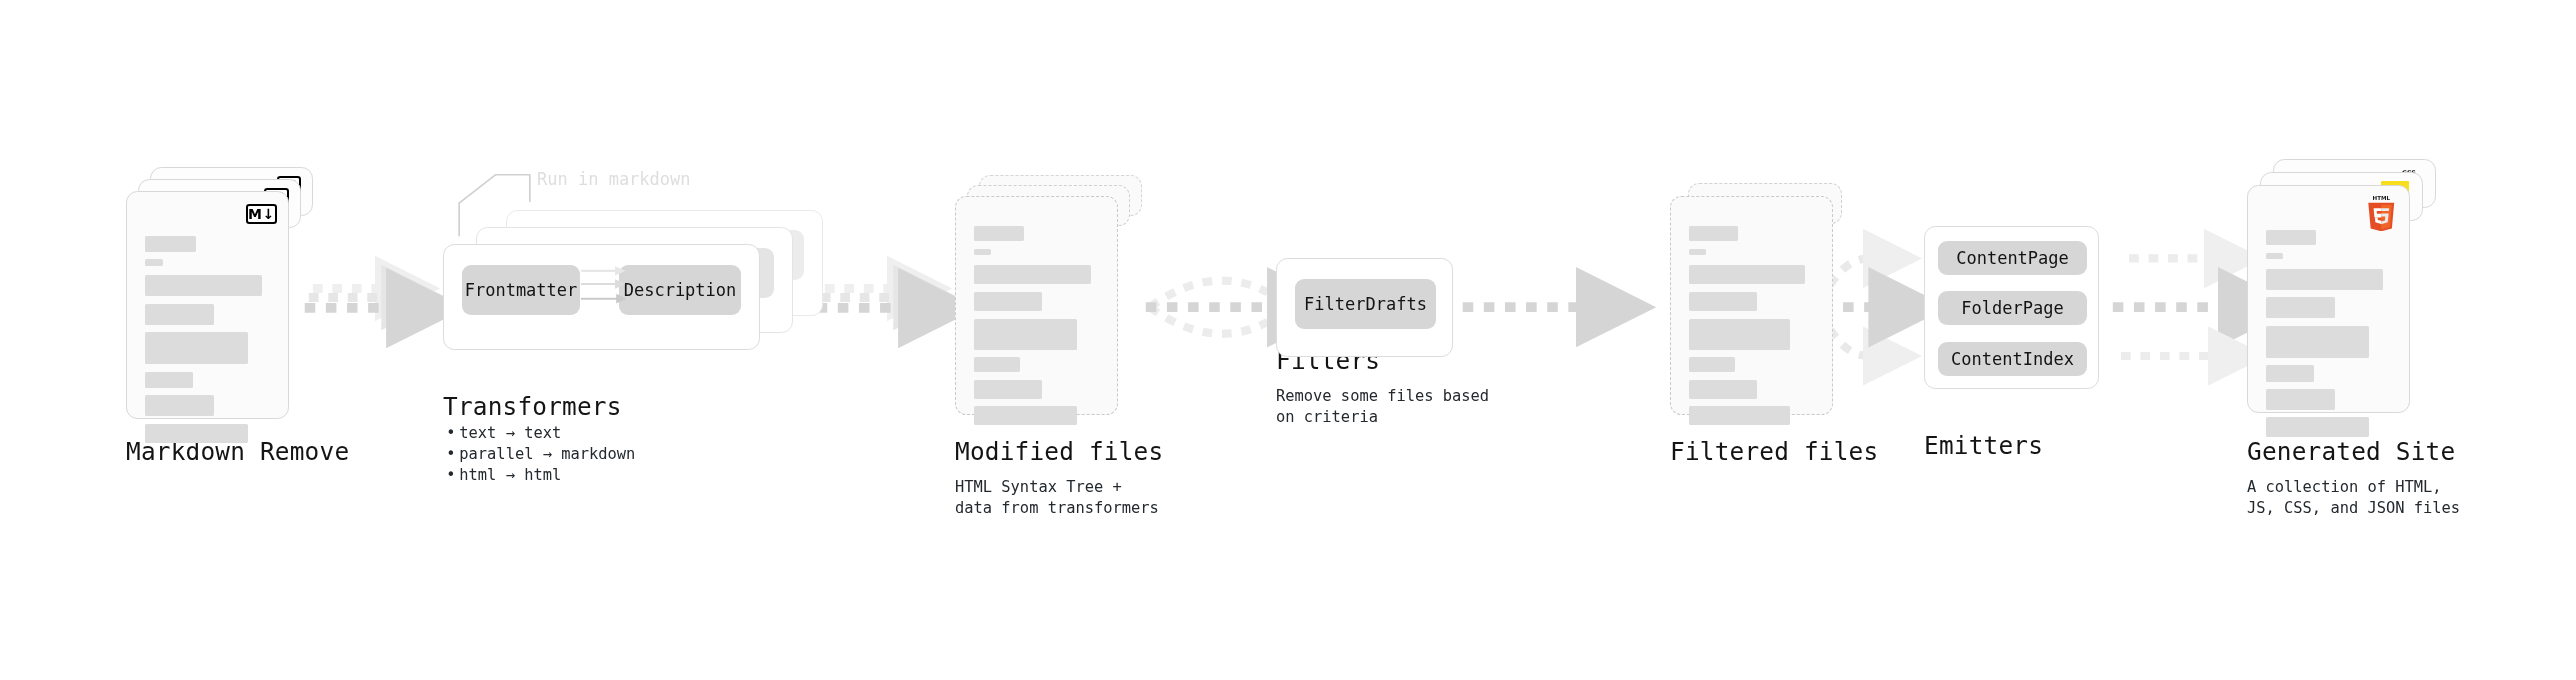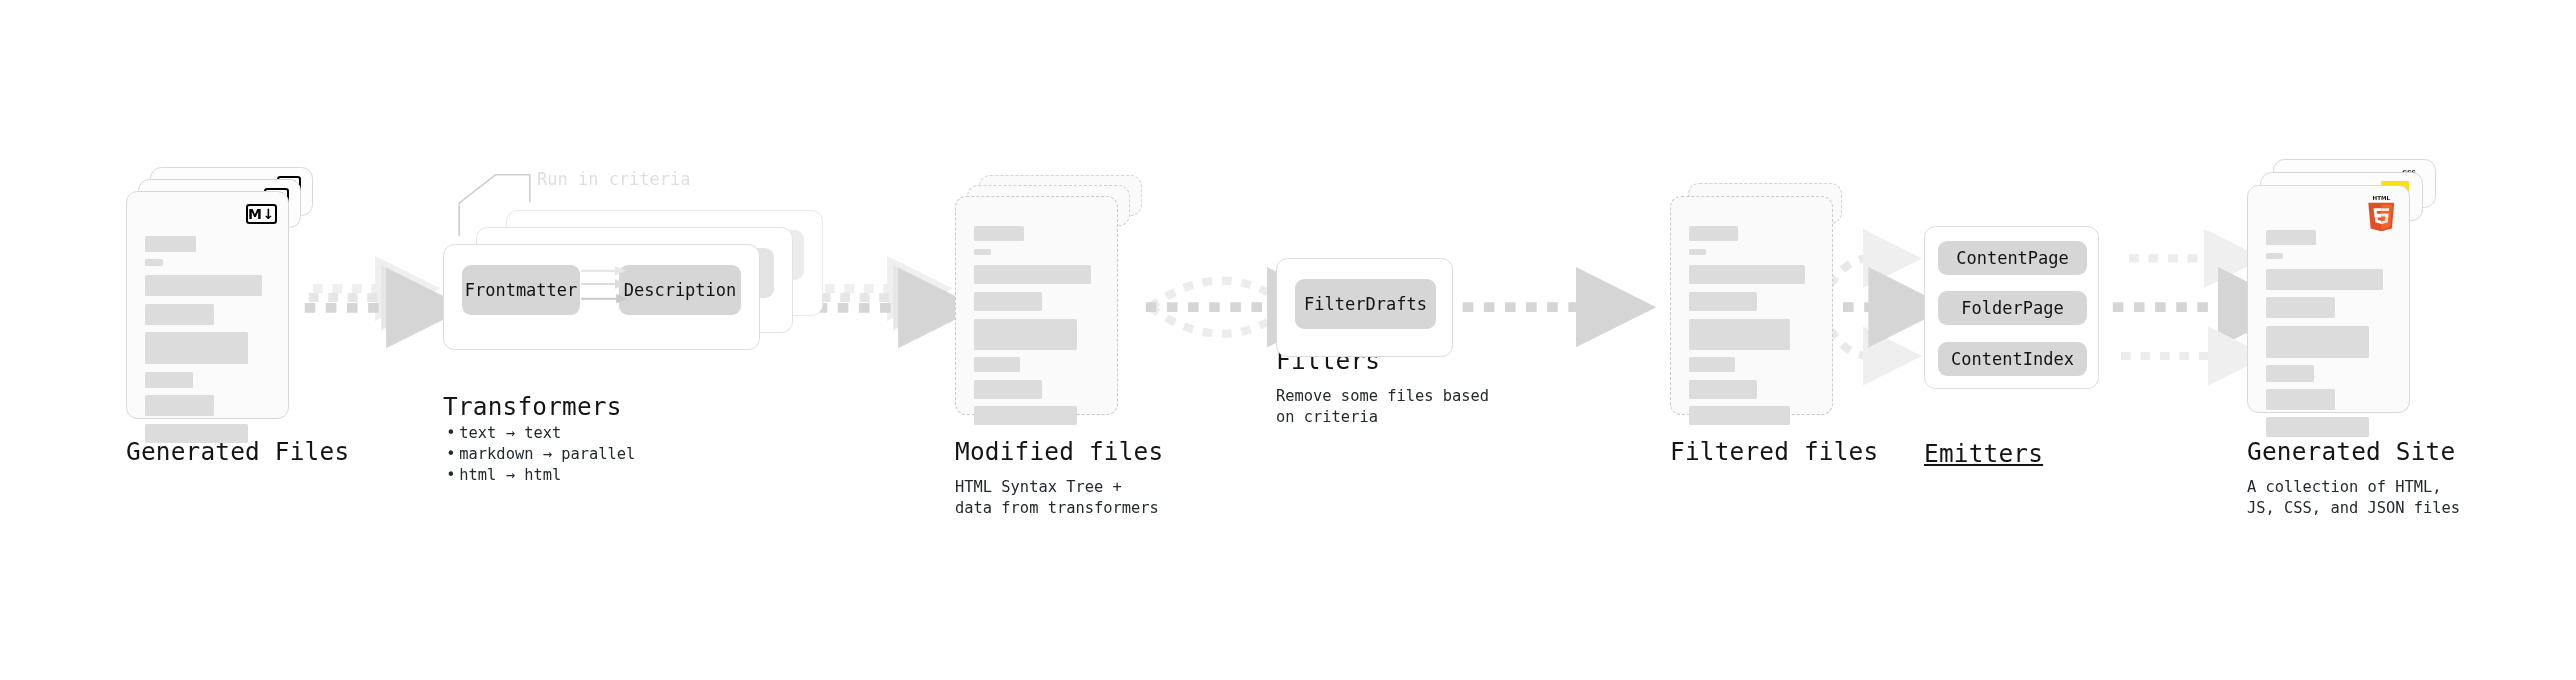--- a/index.html
+++ b/index.html
@@ -232,29 +232,29 @@
           <div class="dline" style="width:91%;height:21px;"></div>
           <div class="dline" style="width:54%;height:21px;"></div>
           <div class="dline" style="width:80%;height:32.5px;"></div>
           <div class="dline" style="width:37%;height:16.3px;"></div>
           <div class="dline" style="width:54%;height:21px;"></div>
           <div class="dline" style="width:80%;height:19.5px;"></div>
         </div>
       </div>
     </div>
 
-    <div class="cap-title" style="margin-top:18px;">Generated Files</div>
+    <div class="cap-title" style="margin-top:18px;">Markdown Remove</div>
   </div>
 
   <div class="node" style="left:443px; top:203px;">
 
     <div style="position:relative; width:382px; height:163px;">
 
       <div style="position:absolute; left:94px; top:-34px; font-size:17px;
-                  color:#dedede; white-space:nowrap;">Run in criteria</div>
+                  color:#dedede; white-space:nowrap;">Run in markdown</div>
 
       <div class="panel" style="left:63px; top:6.5px; width:317px; height:106px; border-color:#eaeaea;">
         <div class="chip" style="left:18px; top:19.5px; width:118px; height:50px; background:#ececec; color:transparent;">Frontmatter</div>
         <div class="chip" style="right:18px; top:19.5px; width:122px; height:50px; background:#ececec; color:transparent;">Description</div>
       </div>
 
       <div class="panel" style="left:32.5px; top:24.4px; width:317px; height:106px; border-color:#e4e4e4;">
         <div class="chip" style="left:18px; top:19.5px; width:118px; height:50px; background:#e4e4e4; color:transparent;">Frontmatter</div>
         <div class="chip" style="right:18px; top:19.5px; width:122px; height:50px; background:#e4e4e4; color:transparent;">Description</div>
       </div>
@@ -288,21 +288,21 @@
 
 
     <ul style="margin:1.6px 0 0 0; padding-left:16.3px; list-style:none;
                font-size:15.4px; line-height:21px; color:#24292e;">
       <li style="position:relative;">
         <span style="position:absolute;left:-13px;">•</span>
         <span>text → text</span>
       </li>
       <li style="position:relative;">
         <span style="position:absolute;left:-13px;">•</span>
-        <span>markdown → parallel</span>
+        <span>parallel → markdown</span>
       </li>
       <li style="position:relative;">
         <span style="position:absolute;left:-13px;">•</span>
         <span>html → html</span>
       </li>
     </ul>
   </div>
 
   <div class="node" style="left:955px; top:175px;">
 
@@ -365,21 +365,21 @@
   <div class="node" style="left:1924px; top:226px;">
 
     <div style="position:relative; width:175px; height:205px;">
       <div class="panel" style="left:0px; top:0px; width:175px; height:163px;">
         <div class="chip" style="left:13px; top:14px; width:149px; height:34px;">ContentPage</div>
         <div class="chip" style="left:13px; top:64px; width:149px; height:34px;">FolderPage</div>
         <div class="chip" style="left:13px; top:115px; width:149px; height:34px;">ContentIndex</div>
       </div>
     </div>
 
-    <div class="cap-title" style="margin-top:8px;text-decoration:underline;">Emitters</div>
+    <div class="cap-title" style="margin-top:0;">Emitters</div>
   </div>
 
   <div class="node" style="left:2247px; top:159px;">
 
     <div style="position:relative; width:191px; height:260px;">
 
       <div class="doccard ghost" style="left:26px; top:0px; width:163px; height:49px;">
         <div class="css-badge">
           <span class="lbl">CSS</span>
           <span class="bar"></span>

